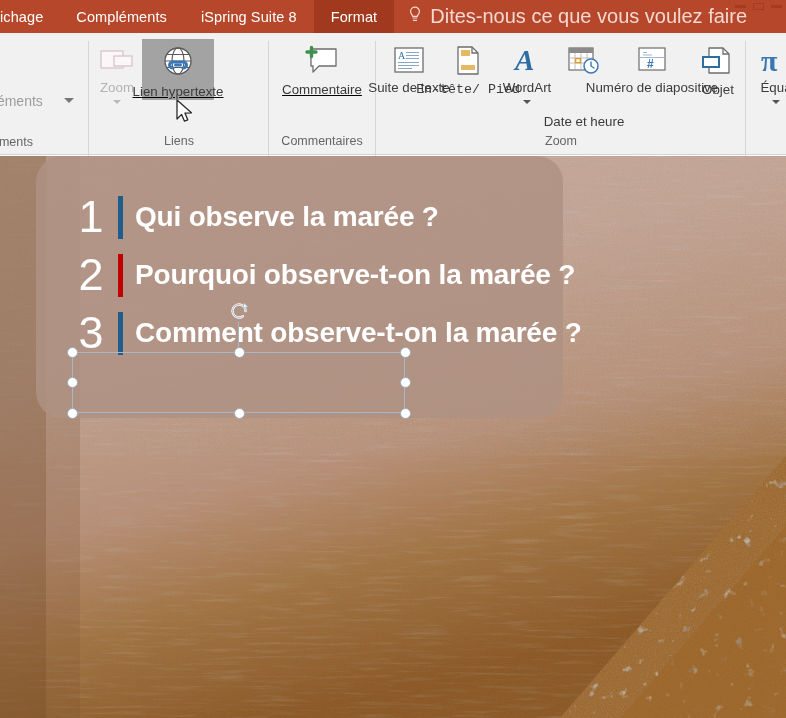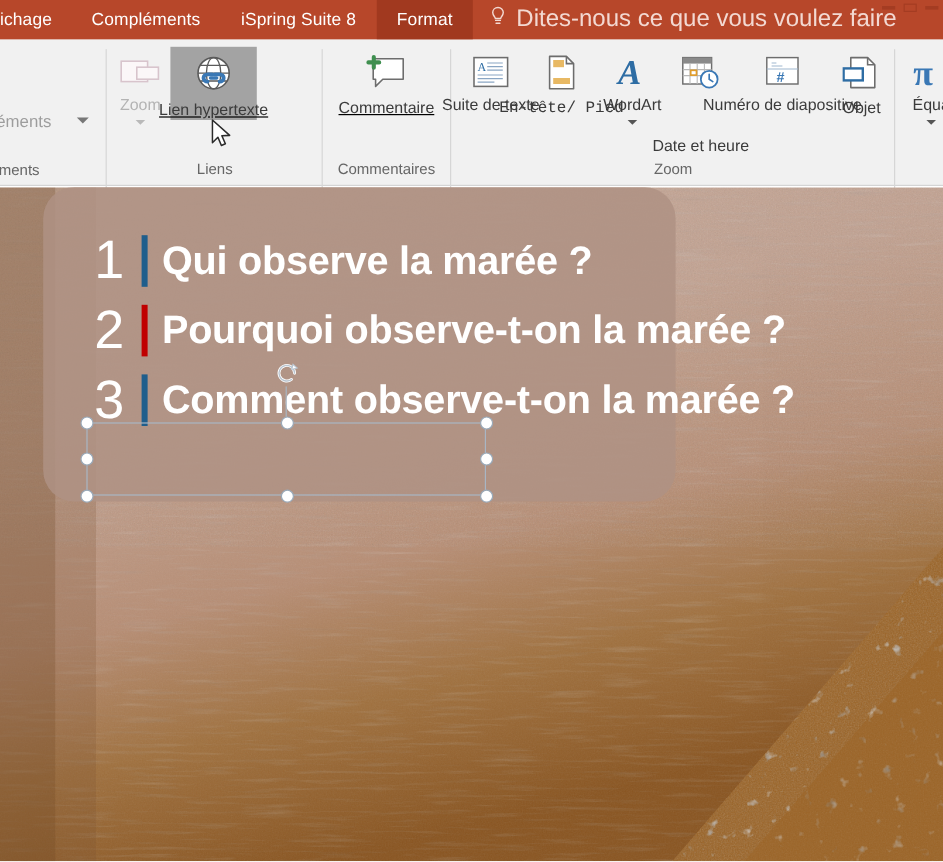--- a/index.html
+++ b/index.html
@@ -107,21 +107,21 @@
   .row {
     position:absolute; display:flex; align-items:center;
   }
   .rnum {
     font-size:45px; color:#ffffff; font-weight:300;
     font-family:"Liberation Sans", sans-serif;
     line-height:46px; width:34px; text-align:center;
   }
   .rbar { width:5px; height:43px; margin:0 12px 0 10px; }
   .rtxt {
-    font-size:33px; color:#ffffff; font-weight:bold;
+    font-size:28px; color:#ffffff; font-weight:bold;
     font-family:"Liberation Sans", sans-serif;
     white-space:nowrap; letter-spacing:-0.2px;
   }
 
   
   #selbox {
     position:absolute; left:72px; top:352px; width:333px; height:61px;
     border:1px solid #a9b6c4;
   }
   .handle {

